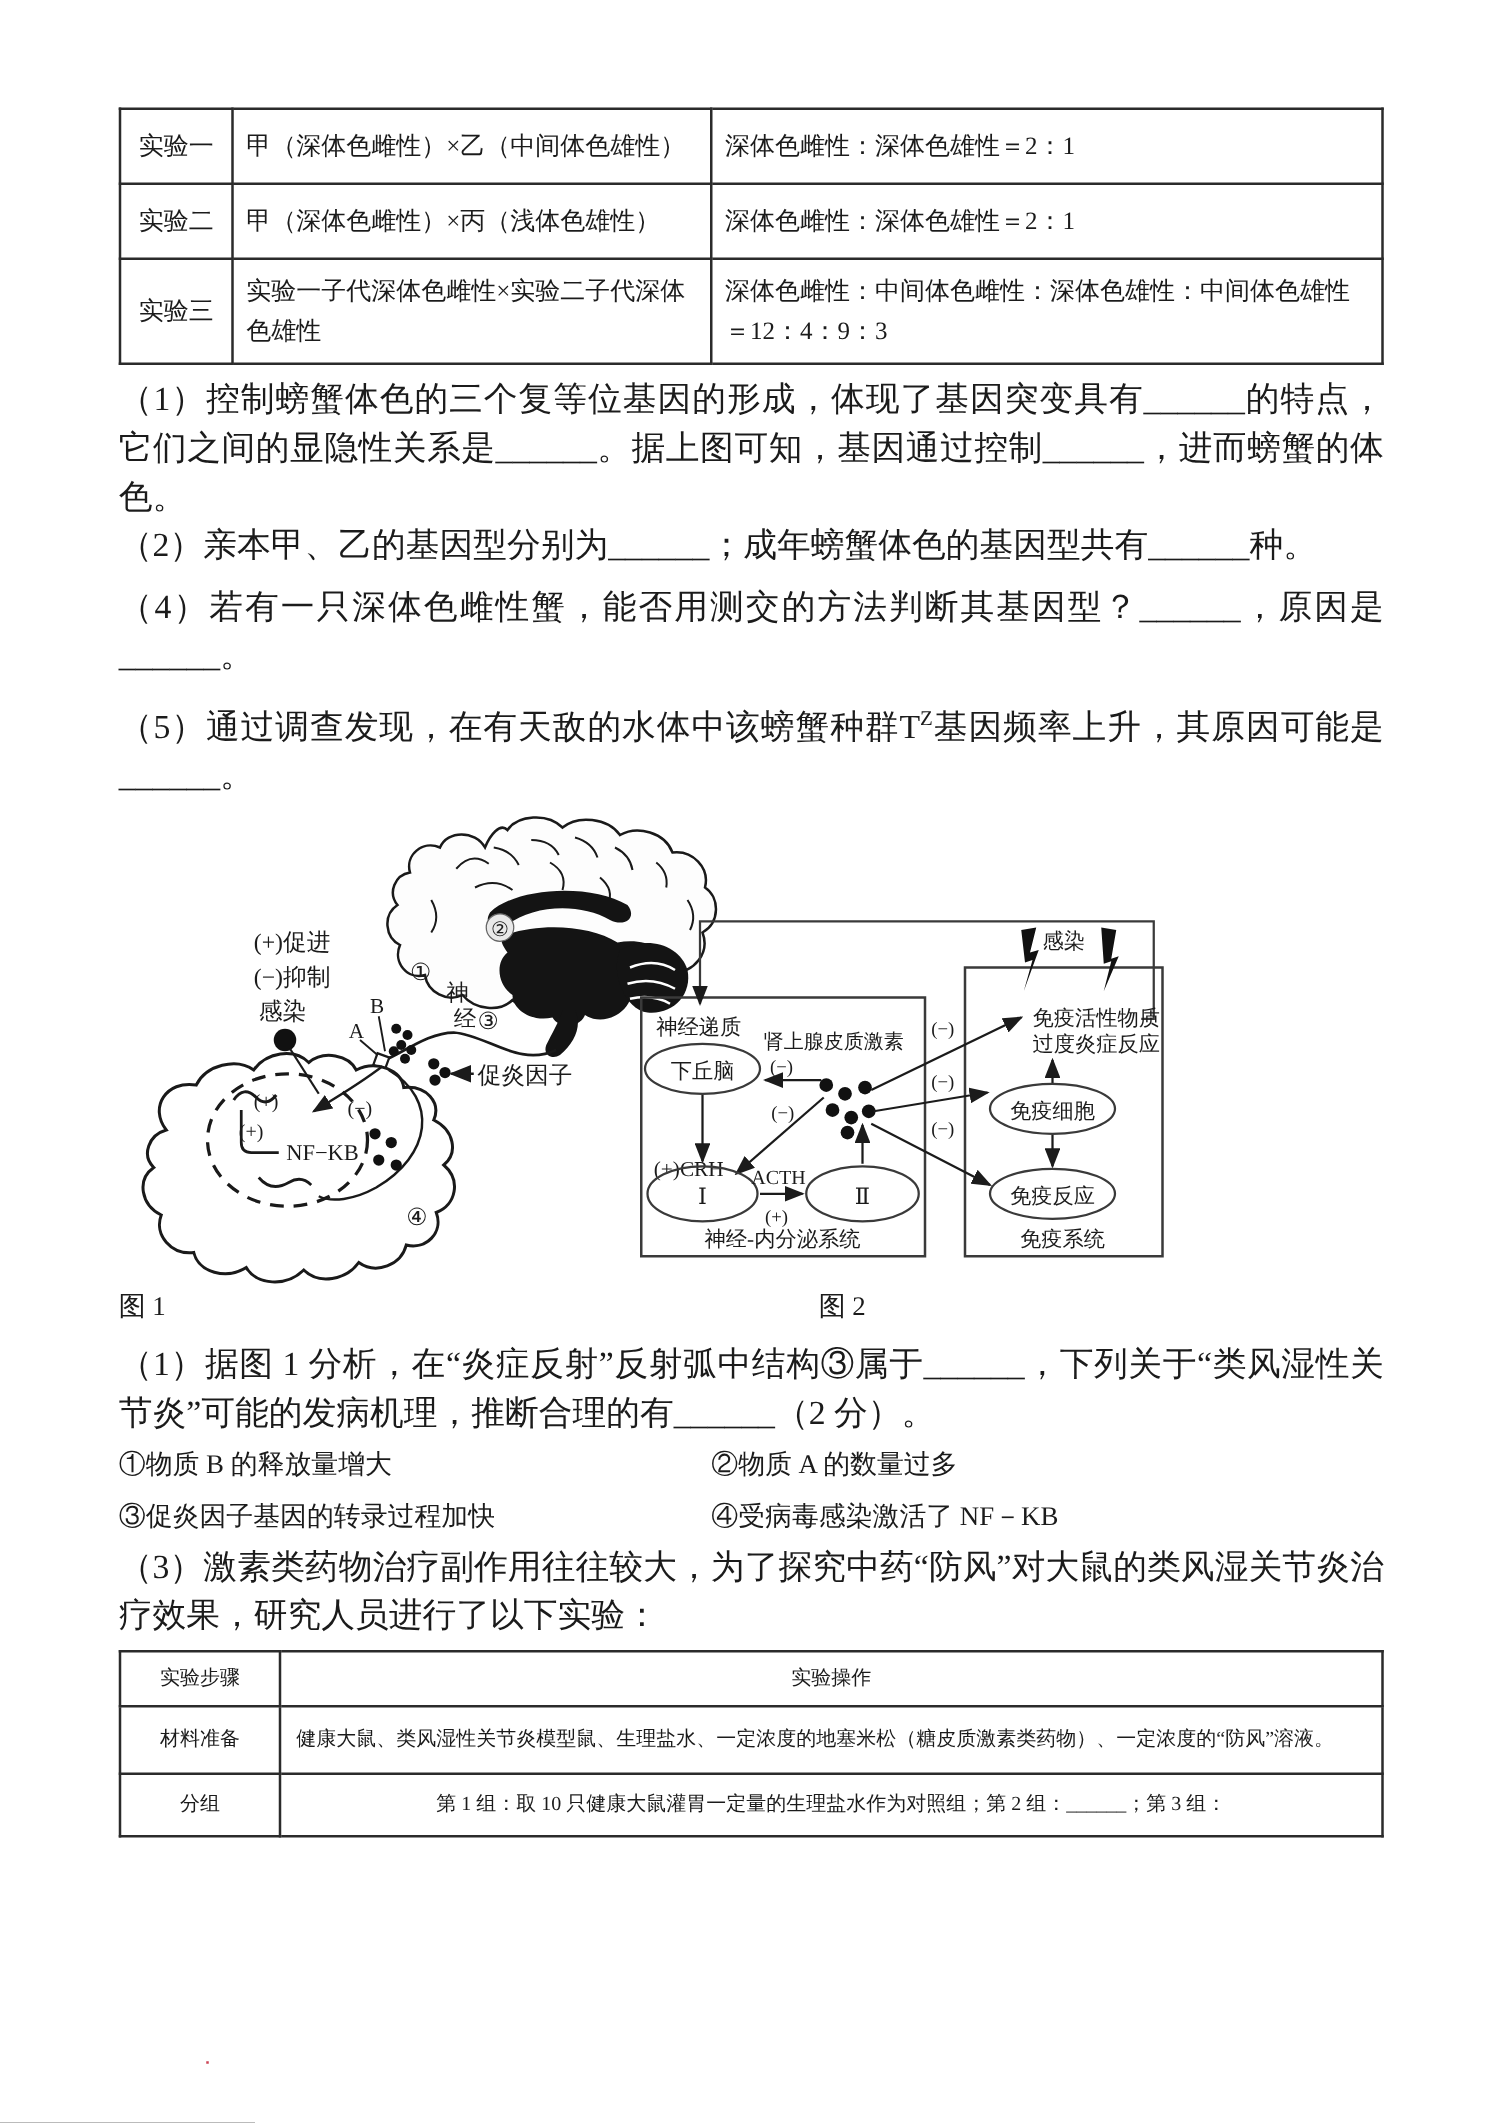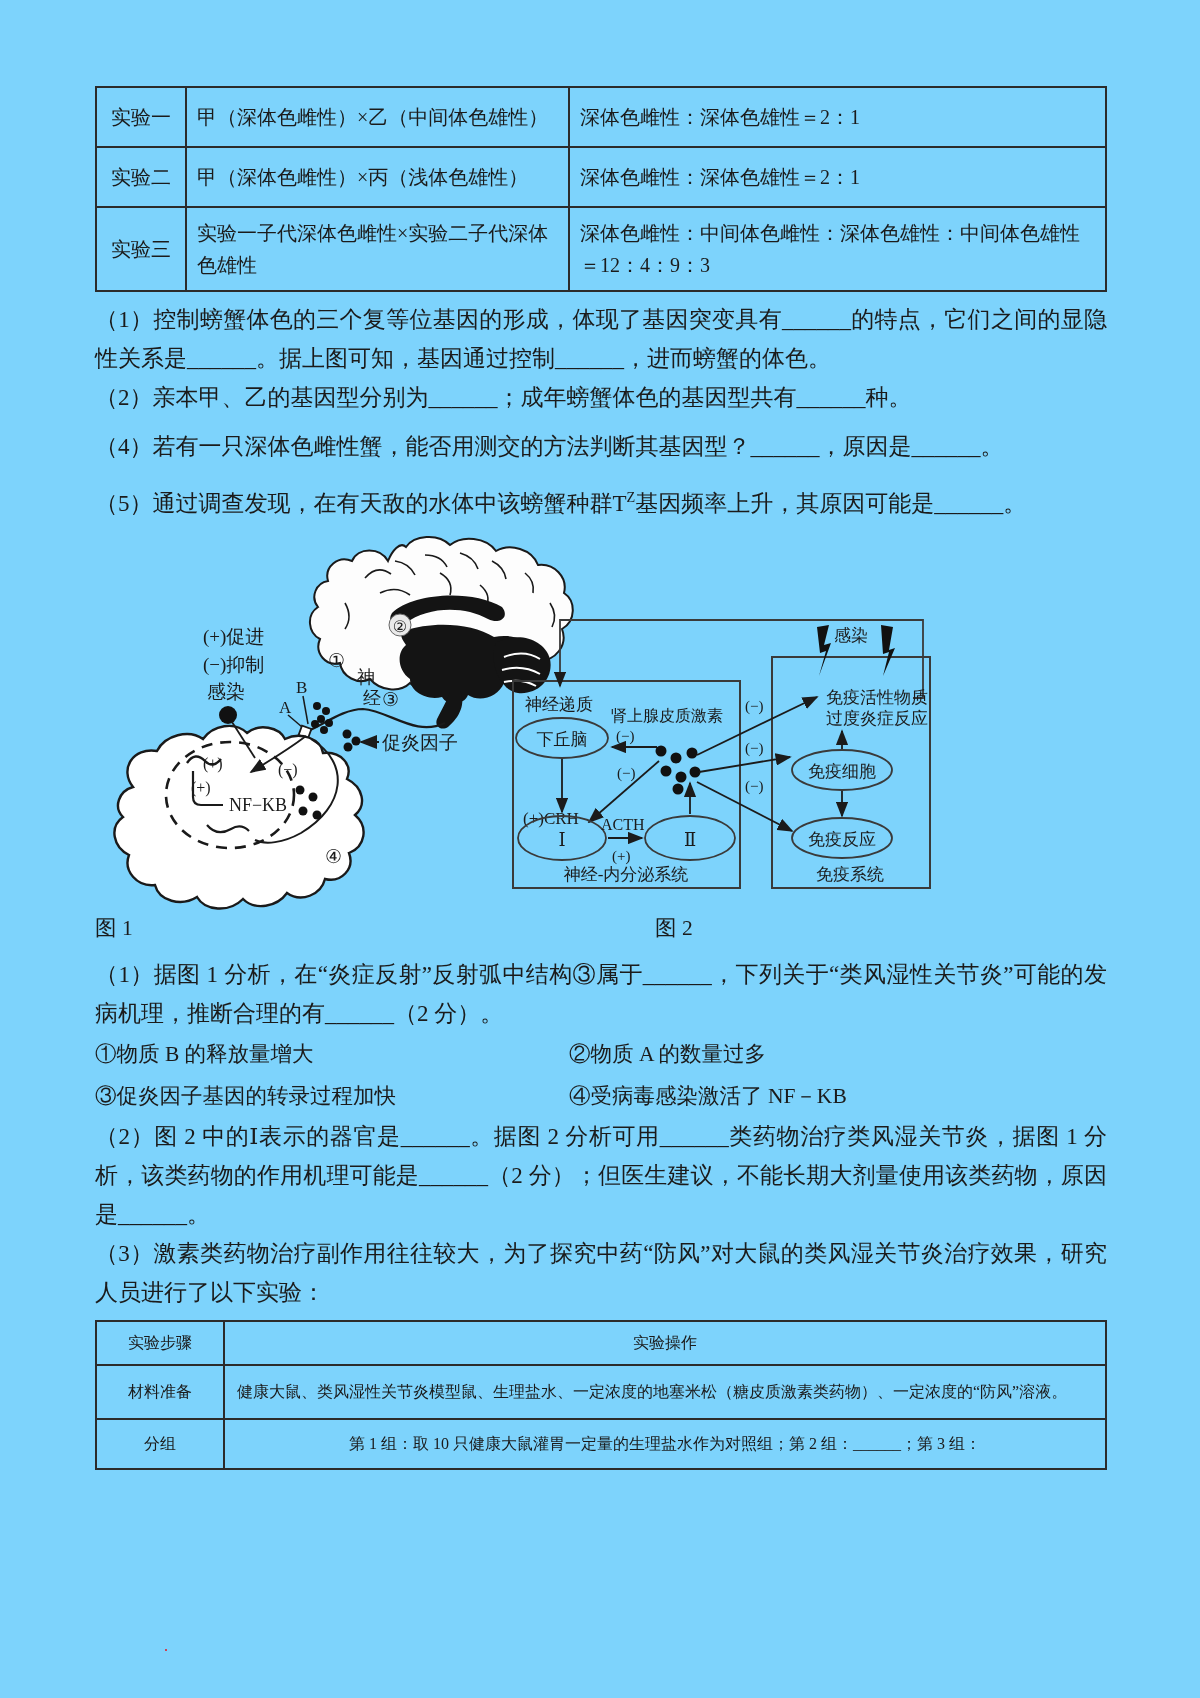--- a/index.html
+++ b/index.html
@@ -1,25 +1,25 @@
 <!DOCTYPE html>
 <html><head>
 <meta charset="utf-8">
 <style>
   html,body{margin:0;padding:0;background:#888;}
-  .page{width:1200px;height:1698px;background:#7dd3fc;position:relative;
+  .page{width:1200px;height:1698px;background:#ffffff;position:relative;
         font-family:"Liberation Serif","DejaVu Serif",serif;color:#1b1b1b;overflow:hidden;}
   .content{position:absolute;left:95px;top:86px;width:1012px;}
   
   table.t1{width:100%;border-collapse:collapse;font-size:20px;table-layout:fixed;}
   table.t1 td{border:2px solid #2b2b2b;padding:9px 10px;line-height:32px;vertical-align:middle;}
   table.t1 td.c1{text-align:center;padding:3px 2px;}
   table.t1 tr.r1 td,table.t1 tr.r2 td{height:40px;}
   
-  .para{font-size:23px;line-height:39px;text-align:justify;}
+  .para{font-size:27px;line-height:39px;text-align:justify;}
   .mt1{margin-top:10px;}
   .mt2{margin-top:18px;}
   .mt3{margin-top:8px;}
   sup{font-size:0.62em;vertical-align:super;line-height:0;}
   
   .opts-row{display:flex;font-size:21.5px;line-height:42px;}
   .opt-l{width:474px;flex:none;}
   
   .figures{position:relative;height:430px;margin-top:2px;}
   .fig-svg{position:absolute;}
@@ -236,21 +236,20 @@
 
     <div class="para">（1）据图 1 分析，在“炎症反射”反射弧中结构③属于______，下列关于“类风湿性关节炎”可能的发病机理，推断合理的有______（2 分）。</div>
     <div class="opts-row">
       <span class="opt-l">①物质 B 的释放量增大</span>
       <span>②物质 A 的数量过多</span>
     </div>
     <div class="opts-row">
       <span class="opt-l">③促炎因子基因的转录过程加快</span>
       <span>④受病毒感染激活了 NF－KB</span>
     </div>
-    <div class="para">（2）图 2 中的Ⅰ表示的器官是______。据图 2 分析可用______类药物治疗类风湿关节炎，据图 1 分析，该类药物的作用机理可能是______（2 分）；但医生建议，不能长期大剂量使用该类药物，原因是______。</div>
     <div class="para">（3）激素类药物治疗副作用往往较大，为了探究中药“防风”对大鼠的类风湿关节炎治疗效果，研究人员进行了以下实验：</div>
 
     <table class="t2">
       <colgroup>
           <col style="width:128px">
           <col>
         </colgroup>
       <tbody>
           <tr class="hd">
         <td>实验步骤</td>

